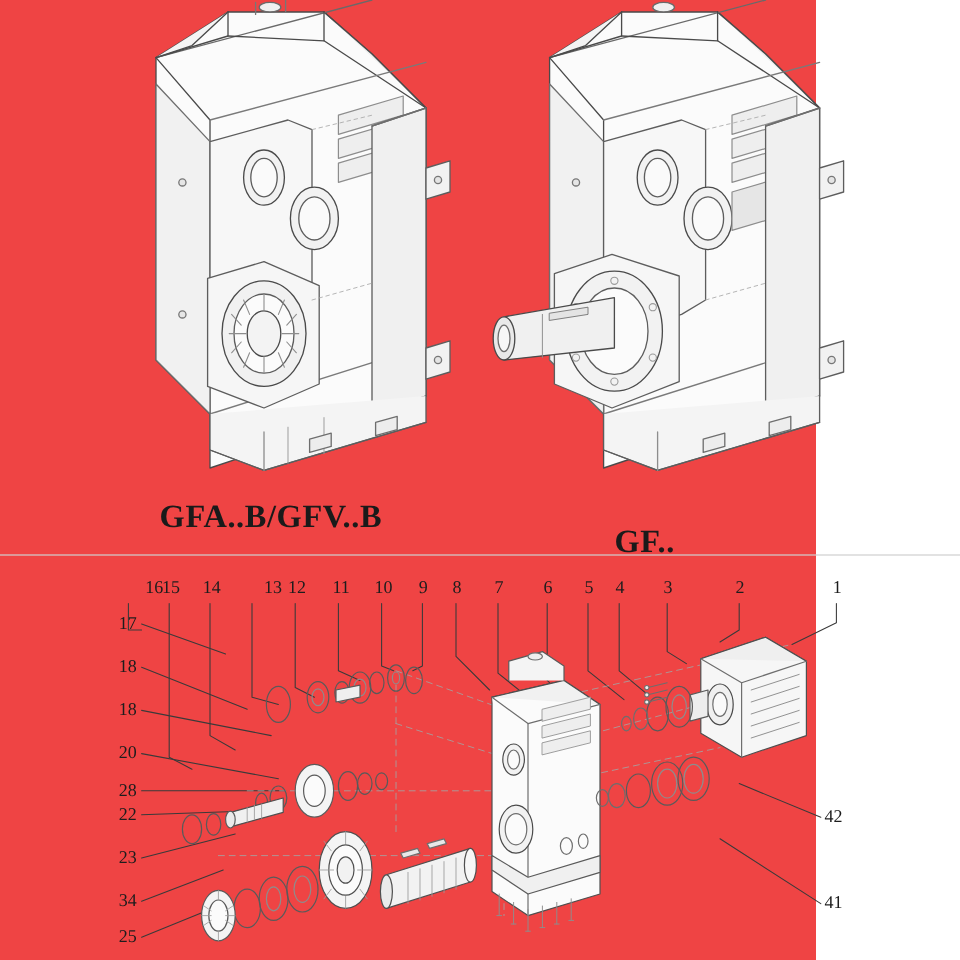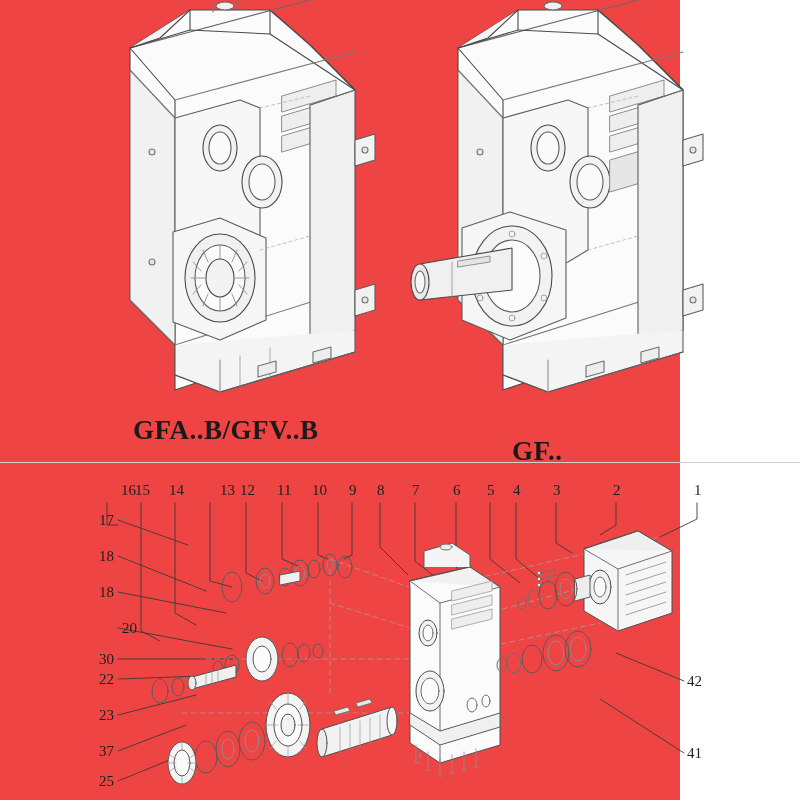--- a/index.html
+++ b/index.html
@@ -419,24 +419,24 @@
     <div class="callout" style="left:453px; top:20px;">6</div>
     <div class="callout" style="left:487px; top:20px;">5</div>
     <div class="callout" style="left:513px; top:20px;">4</div>
     <div class="callout" style="left:553px; top:20px;">3</div>
     <div class="callout" style="left:613px; top:20px;">2</div>
     <div class="callout" style="left:694px; top:20px;">1</div>
 
     <div class="callout" style="left:99px; top:50px;">17</div>
     <div class="callout" style="left:99px; top:86px;">18</div>
     <div class="callout" style="left:99px; top:122px;">18</div>
-    <div class="callout" style="left:99px; top:158px;margin-left:23px;">20</div>
-    <div class="callout" style="left:99px; top:189px;">30</div>
+    <div class="callout" style="left:99px; top:158px;">20</div>
+    <div class="callout" style="left:99px; top:189px;">28</div>
     <div class="callout" style="left:99px; top:209px;">22</div>
     <div class="callout" style="left:99px; top:245px;">23</div>
-    <div class="callout" style="left:99px; top:281px;">37</div>
+    <div class="callout" style="left:99px; top:281px;">34</div>
     <div class="callout" style="left:99px; top:311px;text-align:right;">25</div>
 
     <div class="callout" style="left:687px; top:211px;">42</div>
     <div class="callout" style="left:687px; top:283px;">41</div>
   </div>
 
 </div>
 
 </body></html>

